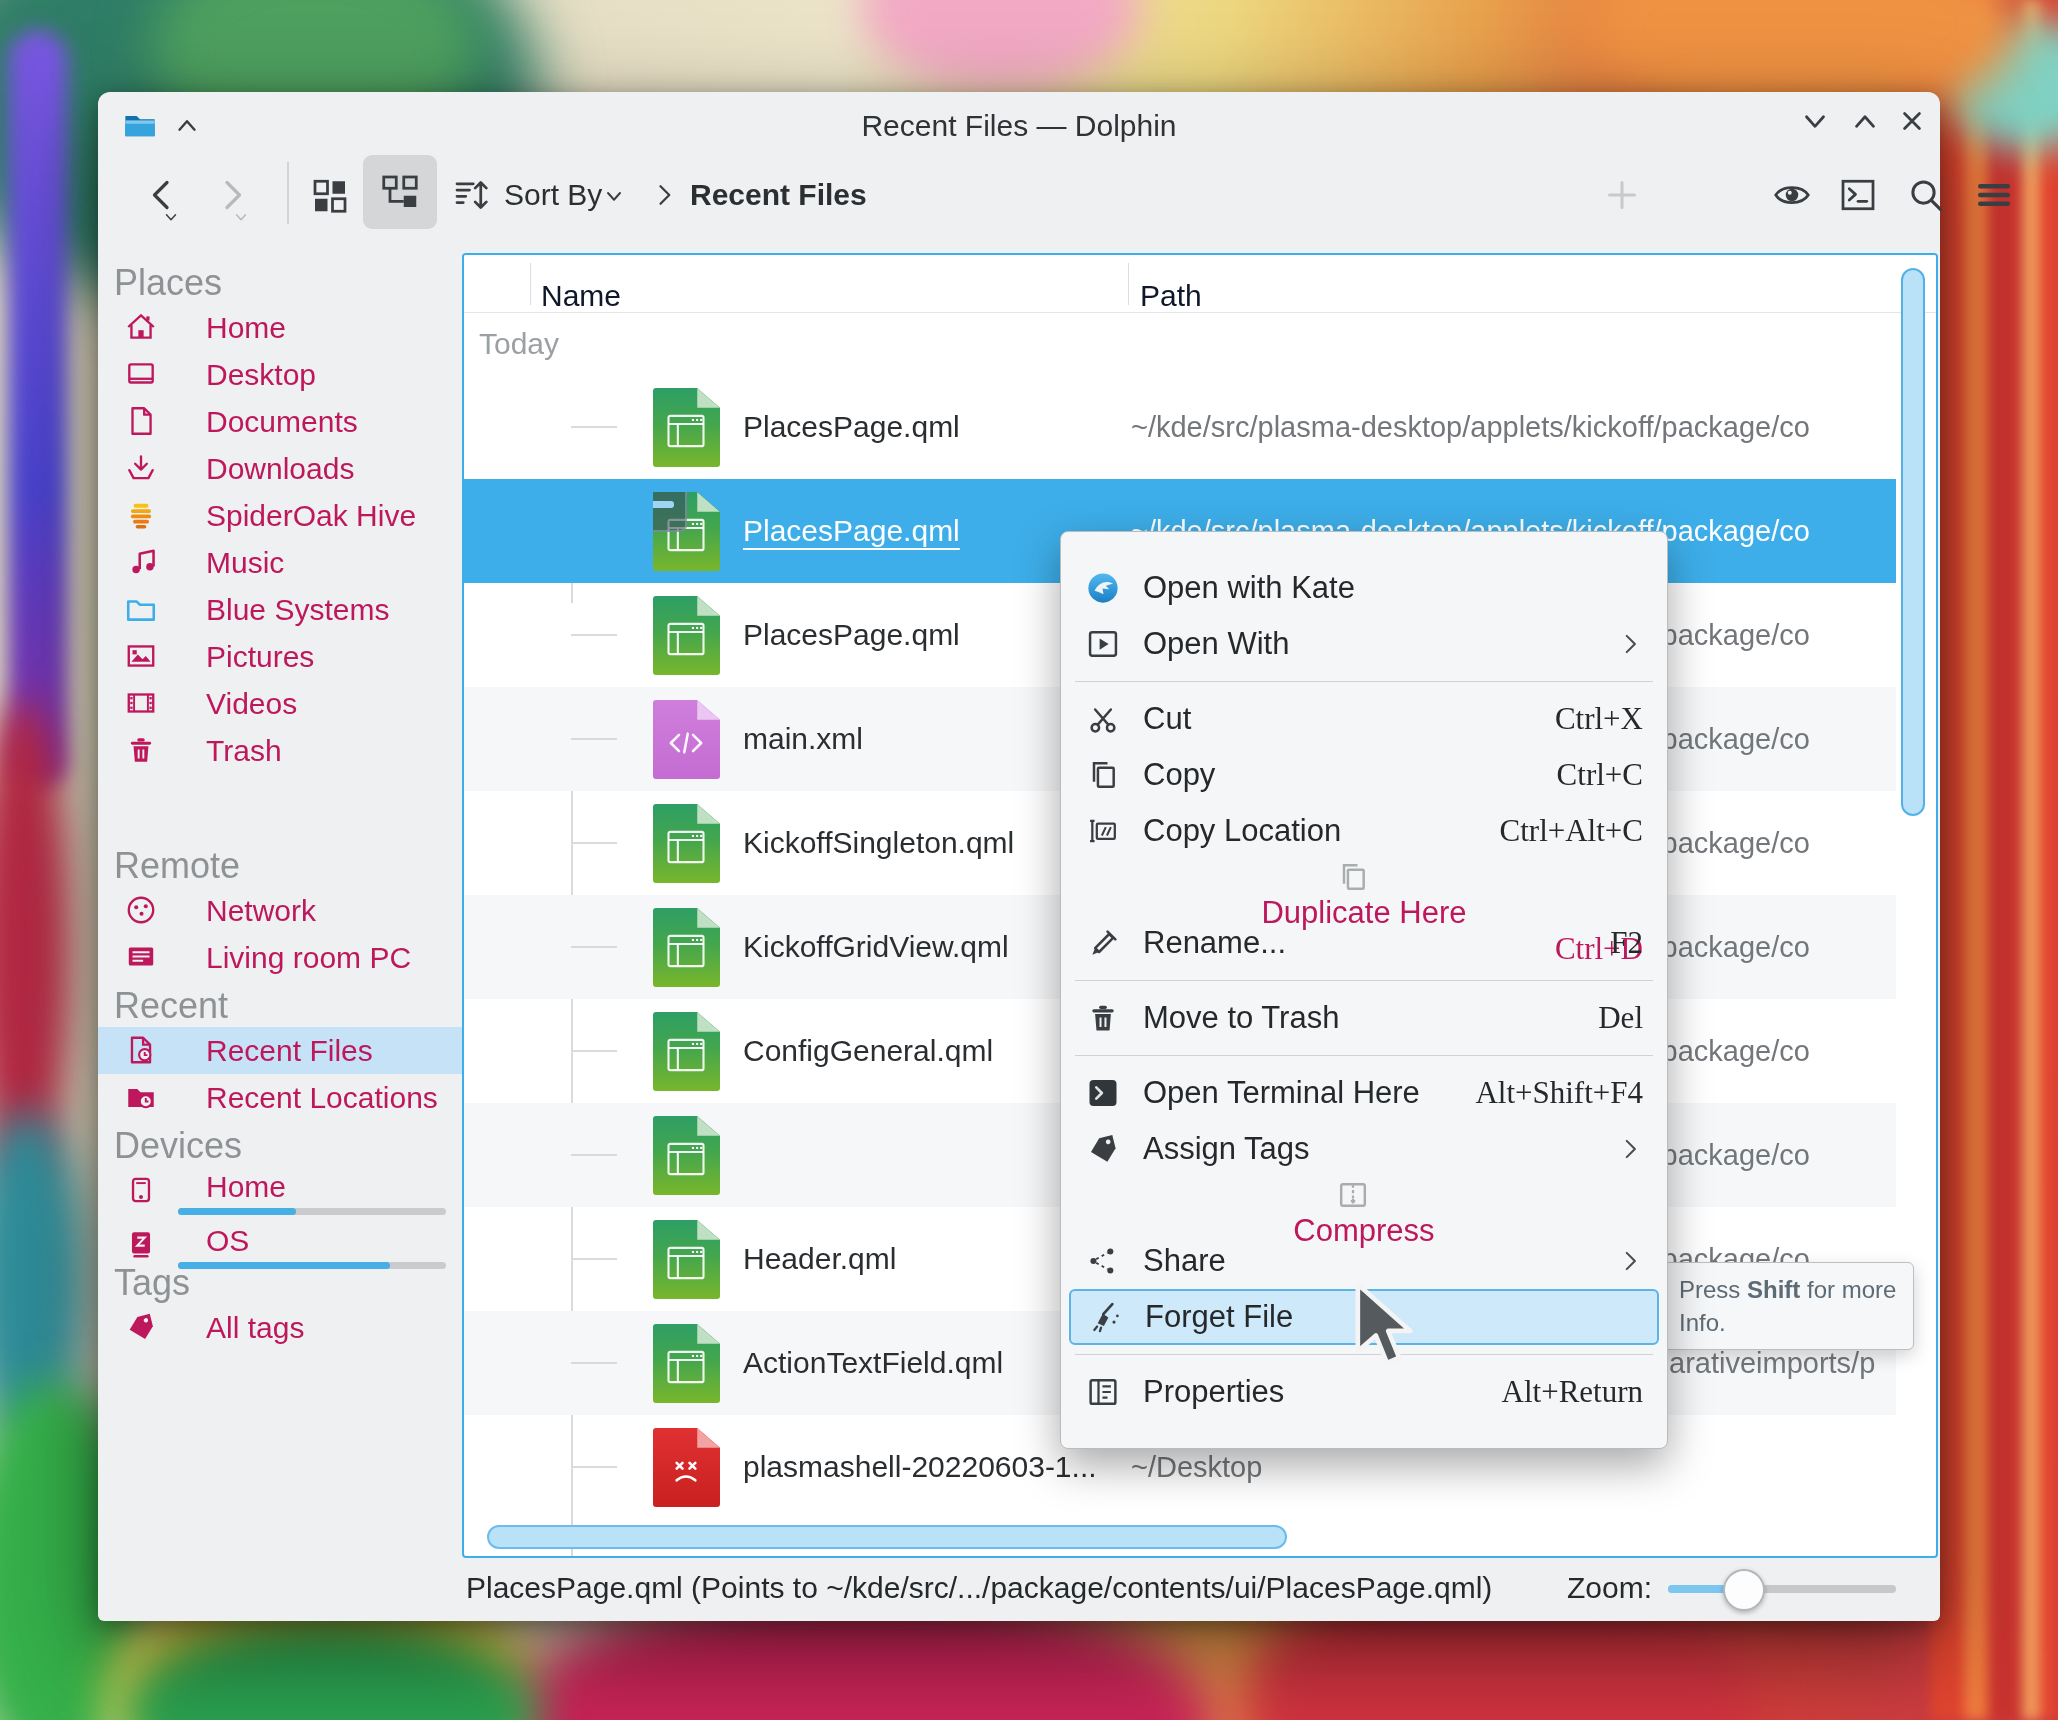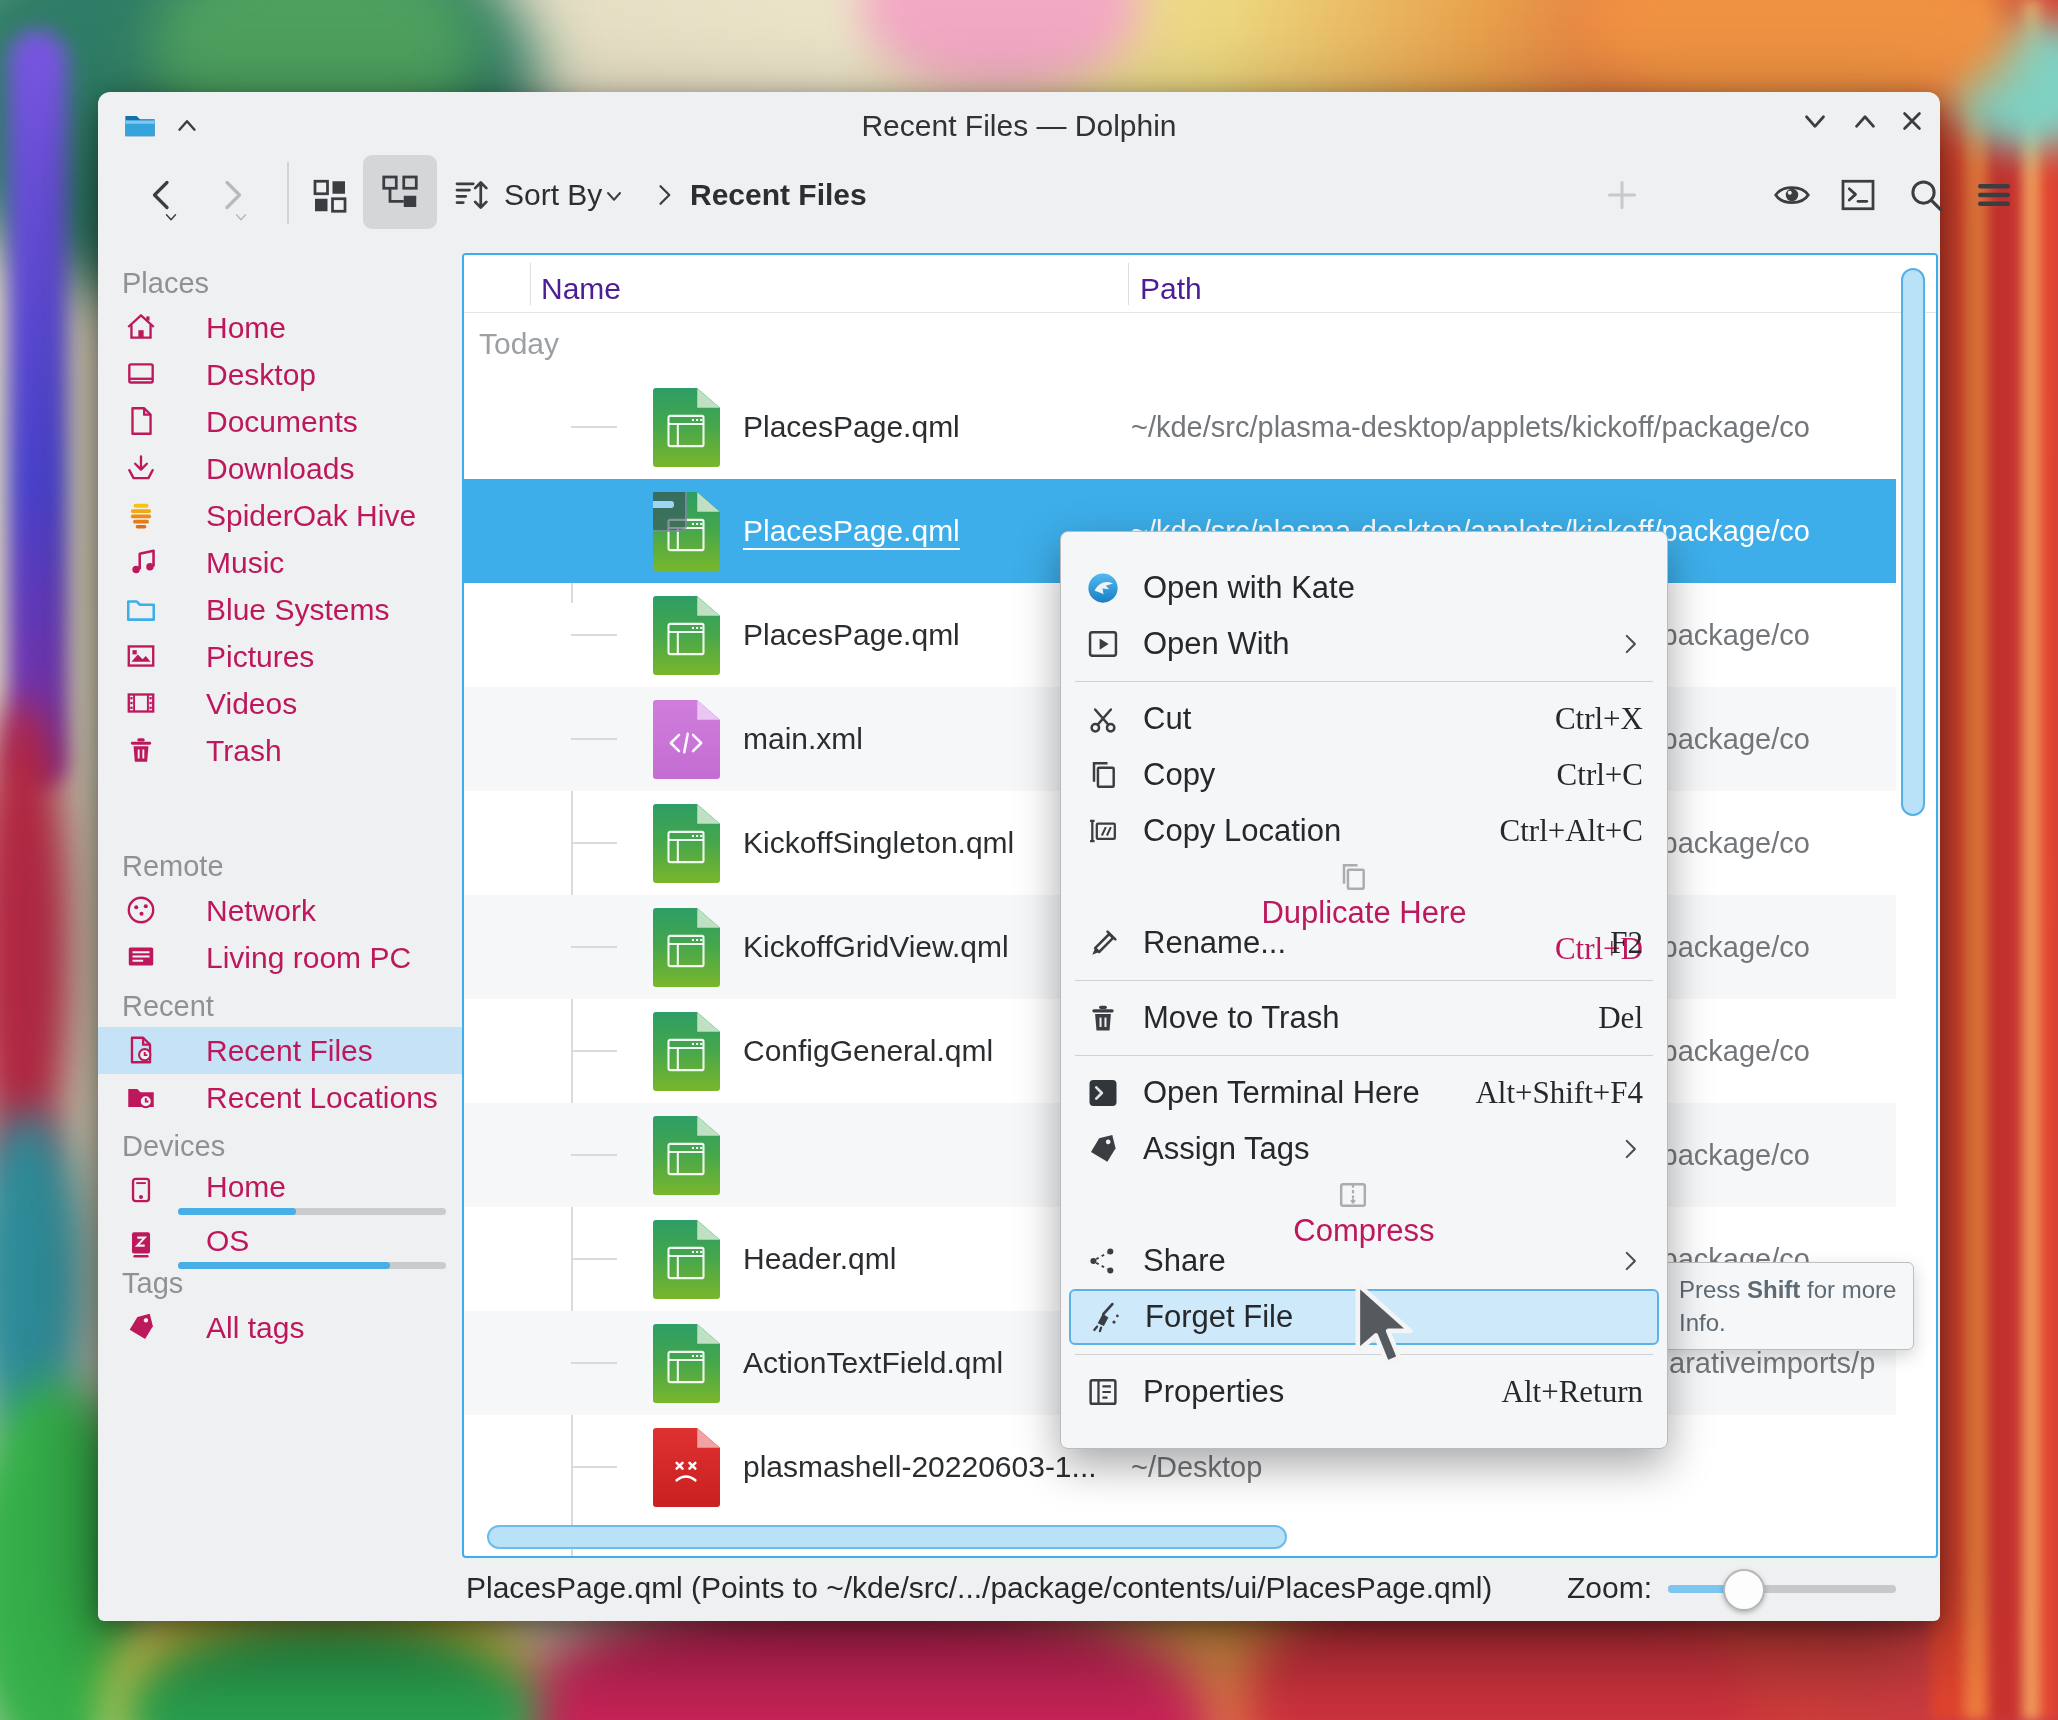--- a/index.html
+++ b/index.html
@@ -36,32 +36,32 @@
   .tsep{position:absolute;left:189px;top:12px;width:2px;height:62px;background:#d2d4d5;}
   .tbtn-active{position:absolute;left:265px;top:5px;width:74px;height:74px;background:#d4d6d7;border-radius:9px;}
   .tlabel{position:absolute;top:0;height:90px;line-height:90px;font-size:30px;color:#2b2f32;white-space:nowrap;}
   .crumb-b{font-weight:bold;}
   .dis-ico{color:#b7b9bb;}
   .faint-ico{color:#c7c9ca;}
   
   .sidebar{position:absolute;left:0;top:158px;width:364px;bottom:63px;overflow:hidden;}
   .sec{position:absolute;left:0;right:0;}
   .sec-places{top:12px;}.sec-remote{top:595px;}.sec-recent{top:735px;}.sec-devices{top:875px;}.sec-tags{top:1012px;}
-  .sechd{height:42px;line-height:42px;padding-left:24px;font-size:29px;color:#8f9295;}
+  .sechd{height:42px;line-height:42px;padding-left:16px;font-size:36px;color:#8f9295;}
   .sit{position:relative;height:47px;line-height:47px;padding-left:108px;font-size:30px;color:#be185d;white-space:nowrap;}
   .sit svg{position:absolute;left:26px;top:6px;}
   .sit.sel{background:#c6e2f6;}
   .sit.dev{height:54px;line-height:40px;}
   .bar{position:absolute;left:80px;right:16px;bottom:6px;height:7px;background:#c9cbcd;border-radius:4px;}
   .bar i{display:block;height:100%;border-radius:4px;background:#47aee6;}
   
   .panel{position:absolute;left:364px;top:161px;right:2px;bottom:63px;background:#fff;
     border:2px solid #3daee9;border-radius:4px;overflow:hidden;}
   .cols{position:absolute;left:0;top:0;right:0;height:57px;border-bottom:1px solid #e4e5e6;background:#fff;}
-  .colname{position:absolute;top:5px;height:57px;line-height:57px;font-size:30px;color:#4c1d95;}
+  .colname{position:absolute;top:12px;height:57px;line-height:57px;font-size:30px;color:#0f172a;}
   .cn1{left:77px;} .cn2{left:676px;}
   .colsep{position:absolute;top:8px;height:42px;width:1px;background:#dcdee0;}
   .cs1{left:66px;} .cs2{left:664px;}
   .grp{position:absolute;left:15px;top:68px;height:42px;line-height:42px;font-size:30px;color:#9ba0a4;}
   .rows{position:absolute;left:0;top:120px;width:1432px;}
   .row{position:relative;height:104px;}
   .row.alt{background:#f6f7f8;}
   .row.sel{background:#3daee9;}
   .row::before{content:"";position:absolute;left:107px;top:51px;width:46px;border-top:2px solid #d8dadb;}
   .row.sel::before{display:none;}

